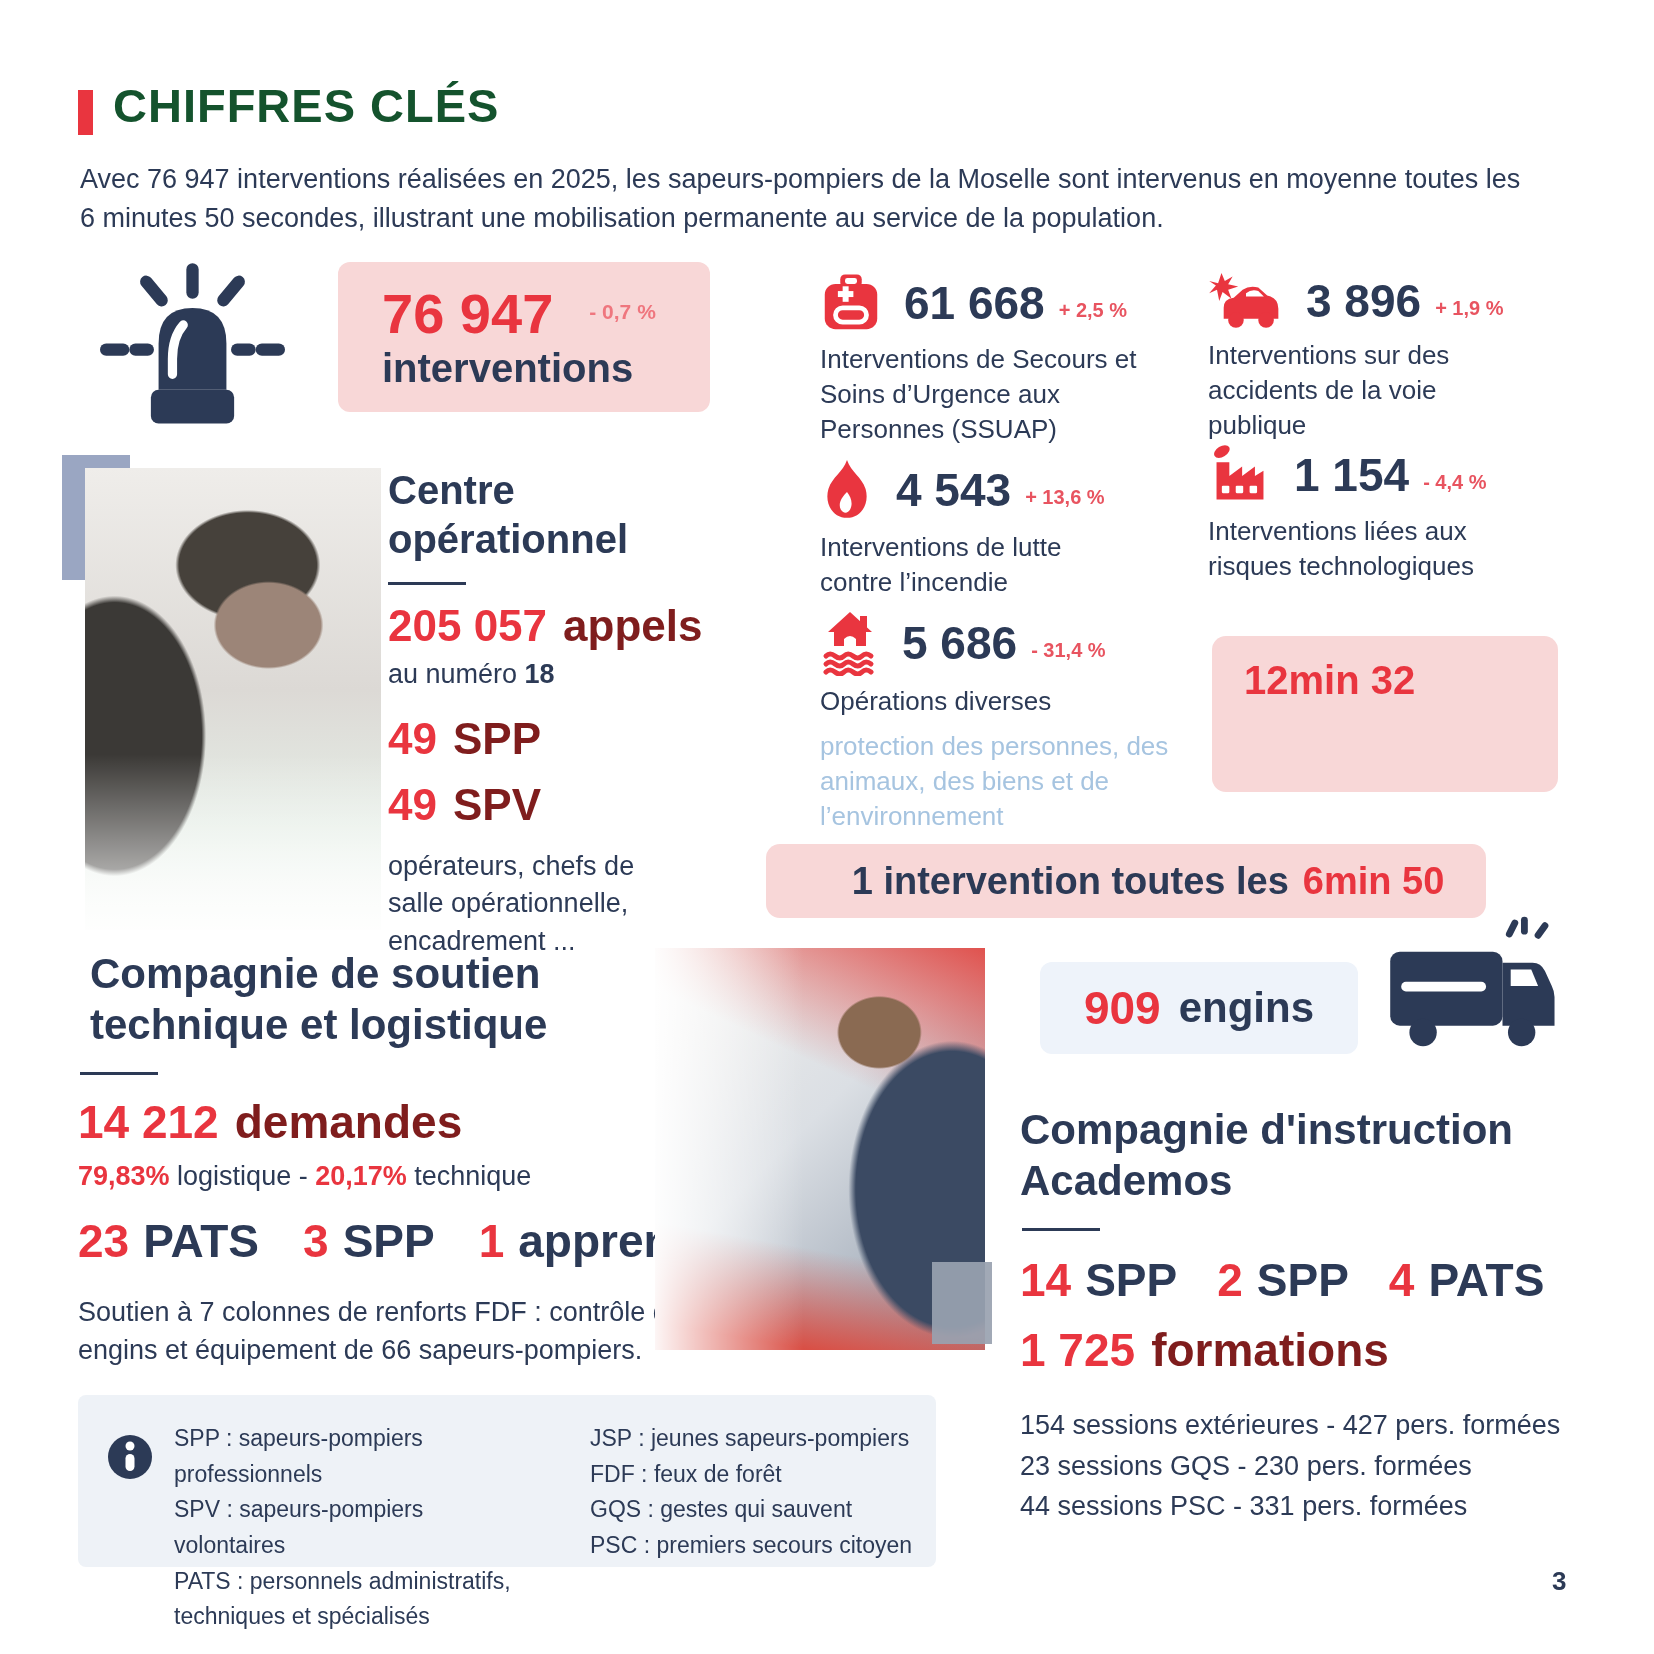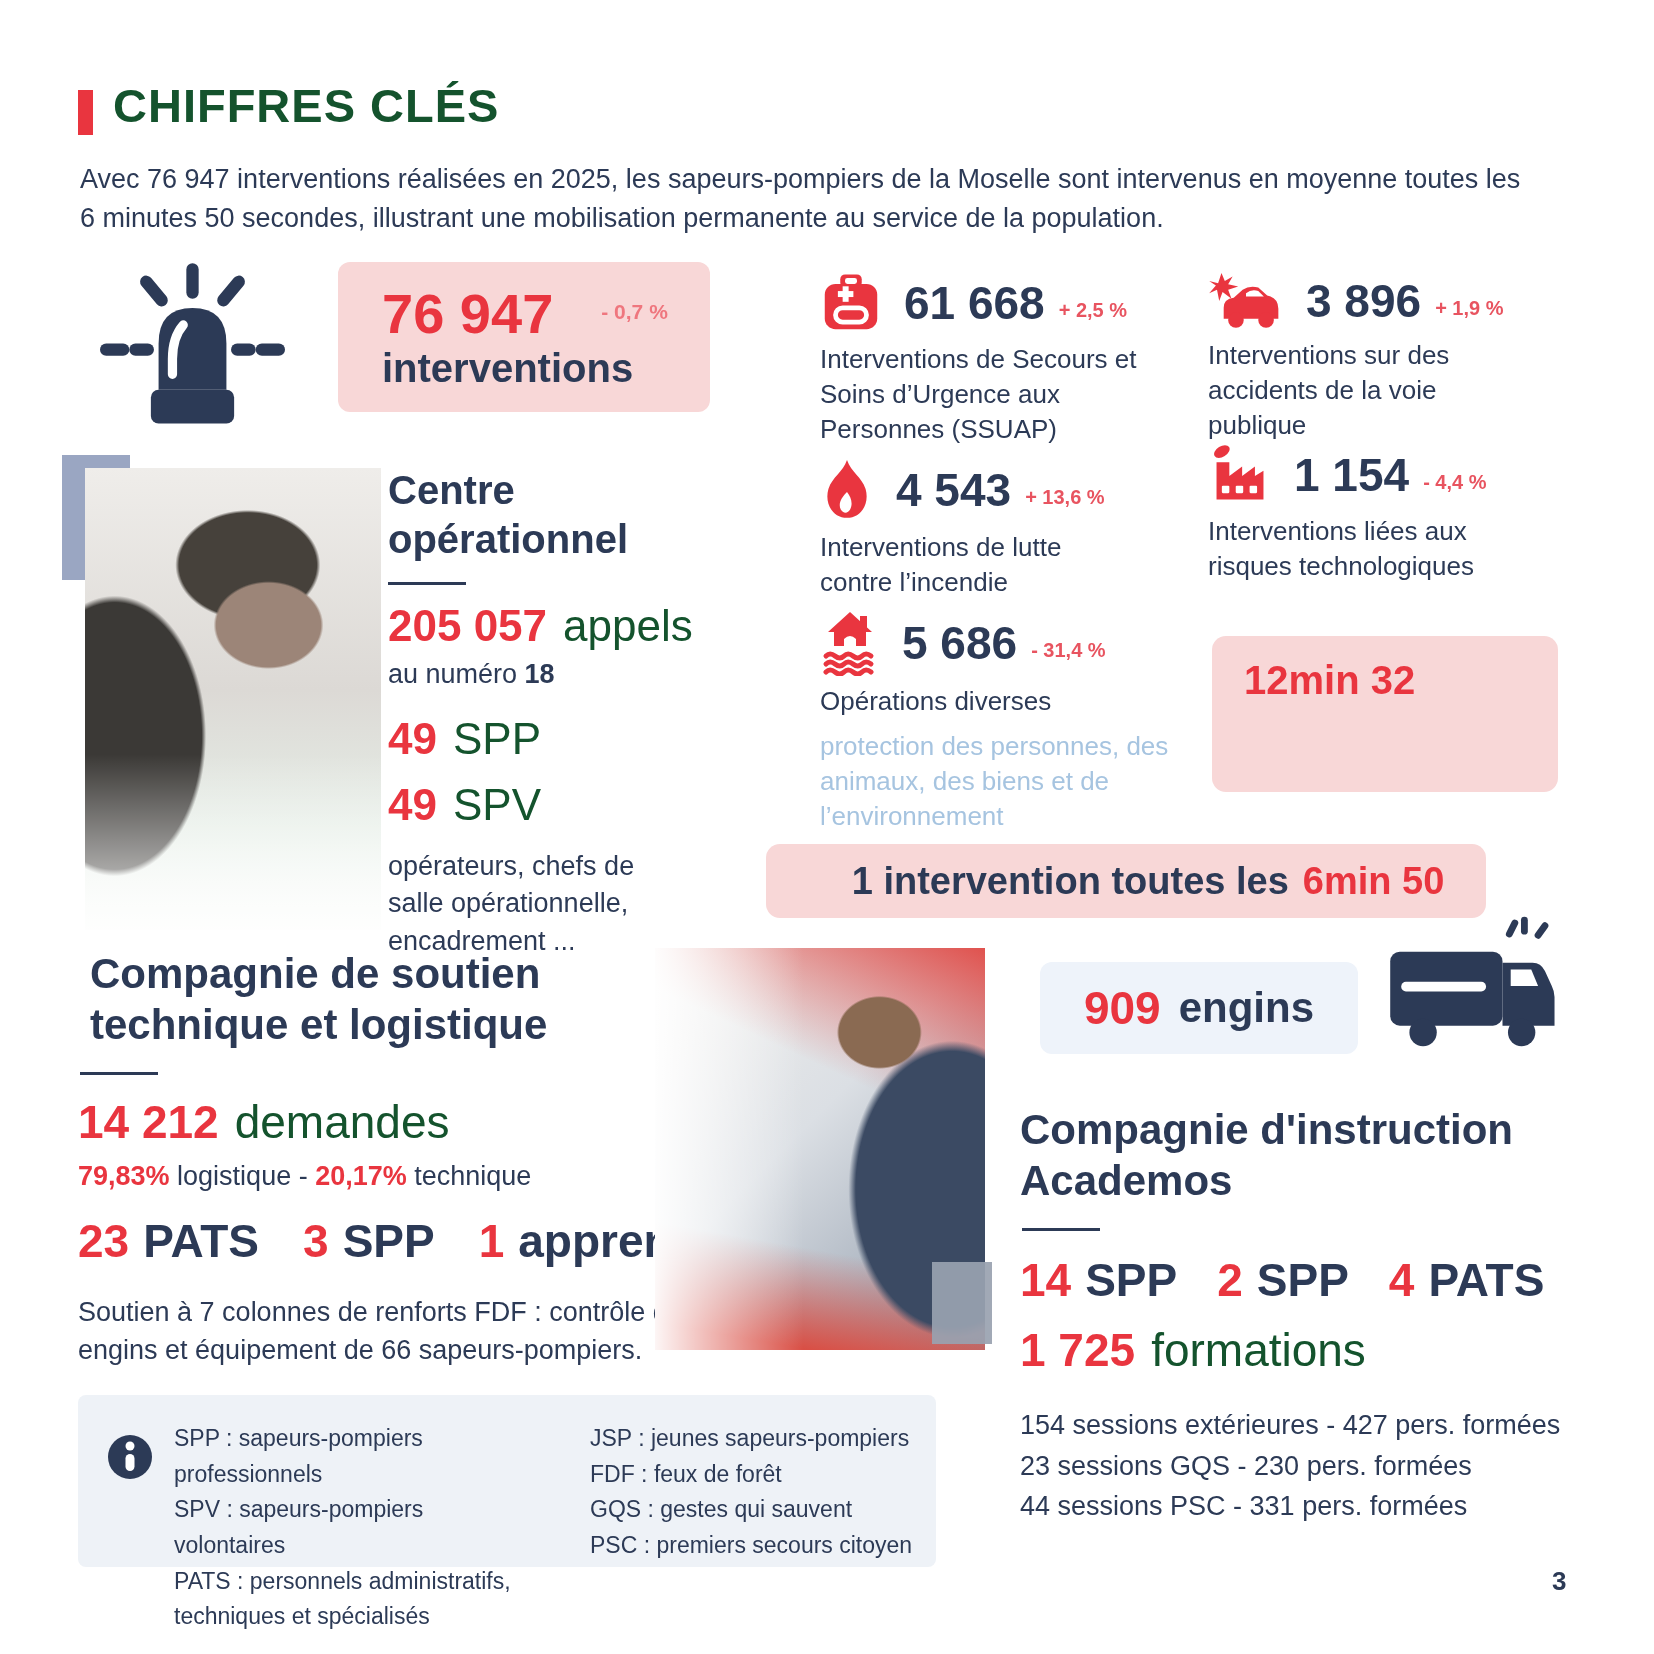--- a/index.html
+++ b/index.html
@@ -12,21 +12,21 @@
   
   .title-bar{left:78px;top:90px;width:15px;height:45px;background:#e9353f;}
   .page-title{left:113px;top:78px;font-size:47px;font-weight:800;letter-spacing:1px;color:#14532d;}
   .intro{left:80px;top:160px;width:1455px;font-size:27px;line-height:1.45;font-weight:500;color:#2c3a56;}
 
   
   .siren{left:100px;top:260px;width:185px;height:175px;}
   .hero-box{left:338px;top:262px;width:372px;height:150px;background:#f8d7d7;border-radius:12px;padding:24px 0 0 44px;box-sizing:border-box;}
   .hero-line{display:flex;align-items:flex-start;}
   .hero-value{font-size:56px;font-weight:800;color:#e9353f;line-height:1;}
-  .hero-delta{font-size:21px;font-weight:600;color:#ef767e;margin-left:48px;margin-top:14px;}
+  .hero-delta{font-size:21px;font-weight:600;color:#ef767e;margin-left:36px;margin-top:14px;}
   .hero-label{font-size:40px;font-weight:800;color:#2c3a56;margin-top:6px;line-height:1;}
 
   
   .stat{position:absolute;}
   .stat-top{display:flex;align-items:center;}
   .stat-icon{flex:0 0 auto;display:inline-flex;}
   .stat-value{font-size:46px;font-weight:800;color:#2c3a56;line-height:1;margin-left:22px;white-space:nowrap;}
   .stat-delta{font-size:20px;font-weight:600;color:#e85460;margin-left:14px;margin-top:14px;white-space:nowrap;}
   .stat-label{font-size:26px;line-height:1.35;font-weight:500;color:#2c3a56;margin-top:8px;}
   .stat-sublabel{font-size:26px;line-height:1.35;font-weight:500;color:#a6c4e0;margin-top:10px;}
@@ -64,21 +64,21 @@
       linear-gradient(10deg, #d94f45 6%, rgba(217,79,69,0) 28%),
       linear-gradient(135deg, #f3f1ee 0%, #dbdfe4 45%, #aab3bf 78%, #8e99a8 100%);
   }
   .accent2{left:932px;top:1262px;width:60px;height:82px;background:#99a2b0;opacity:.92;z-index:3;}
 
   
   .section-title{font-size:42px;font-weight:800;line-height:1.22;color:#2c3a56;}
   .divider{width:78px;height:3px;background:#2c3a56;}
   .bignum-line{display:flex;align-items:baseline;white-space:nowrap;}
   .bignum{font-size:46px;font-weight:800;color:#e9353f;}
-  .bignum-label{font-size:46px;font-weight:400;color:#14532d;margin-left:16px;}
+  .bignum-label{font-size:46px;font-weight:700;color:#7f1d1d;margin-left:16px;}
   .body-note{font-size:27px;font-weight:500;line-height:1.4;color:#2c3a56;}
 
   .centre{left:388px;top:466px;width:334px;}
   .centre .section-title{font-size:40px;}
   .centre .divider{margin:18px 0 16px 0;}
   .centre .bignum,.centre .bignum-label{font-size:44px;}
   .centre-sub{font-size:27px;font-weight:500;margin-top:8px;}
   .centre-sub b{font-weight:700;}
   .centre-staff{margin-top:24px;}
   .centre-staff + .centre-staff{margin-top:16px;}

